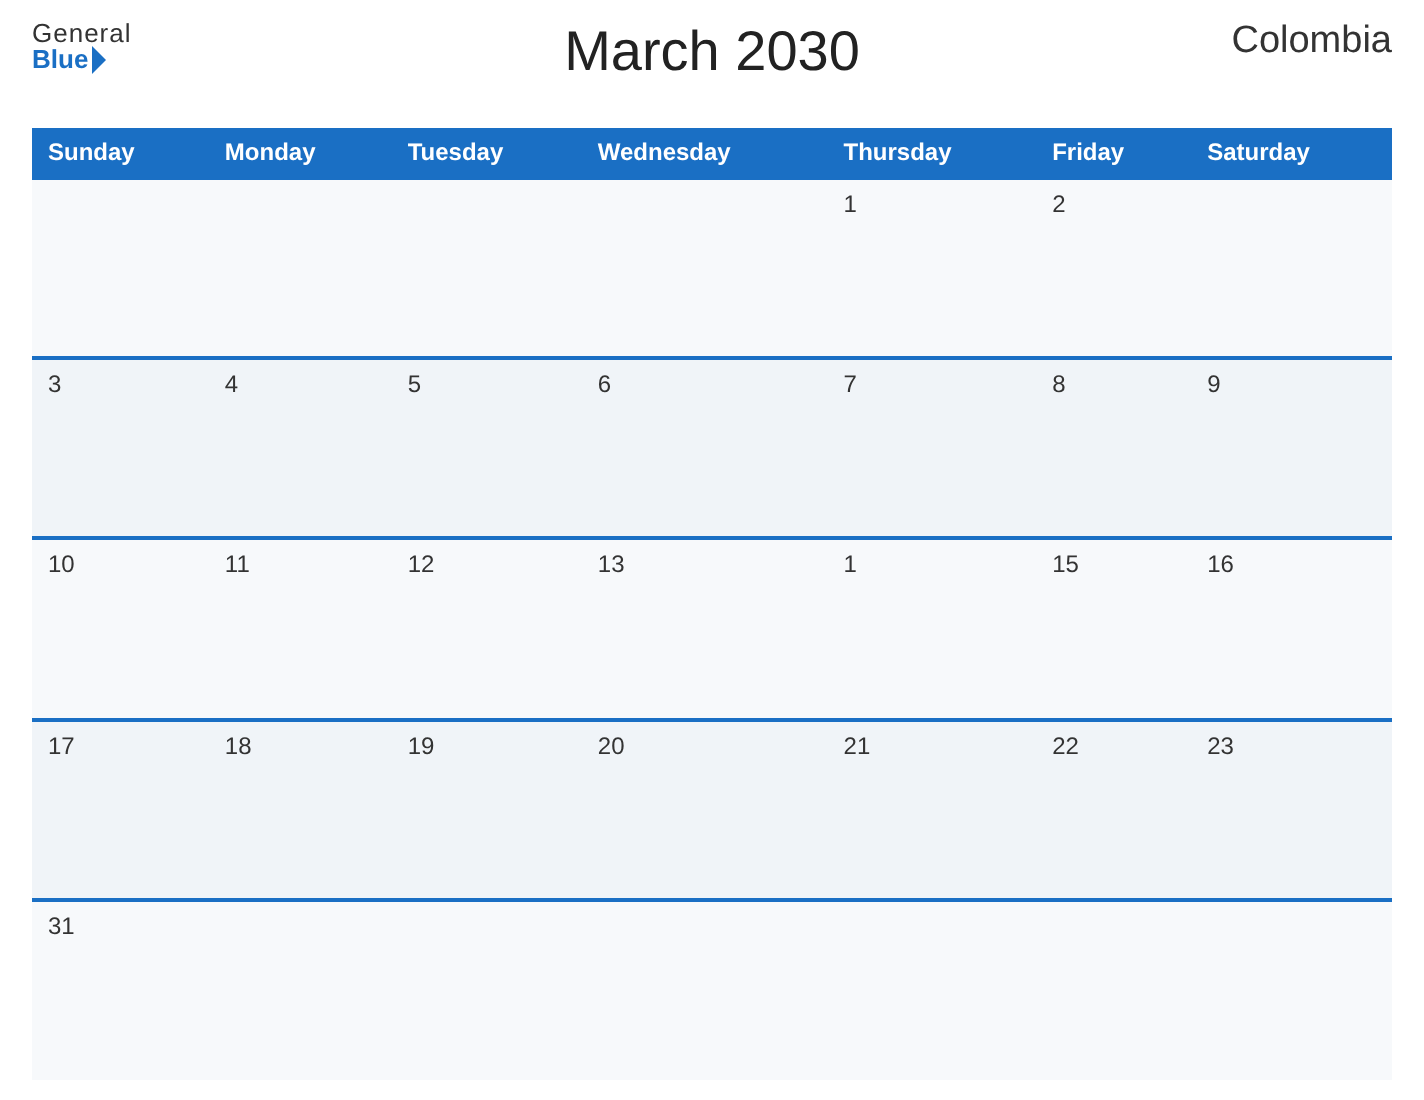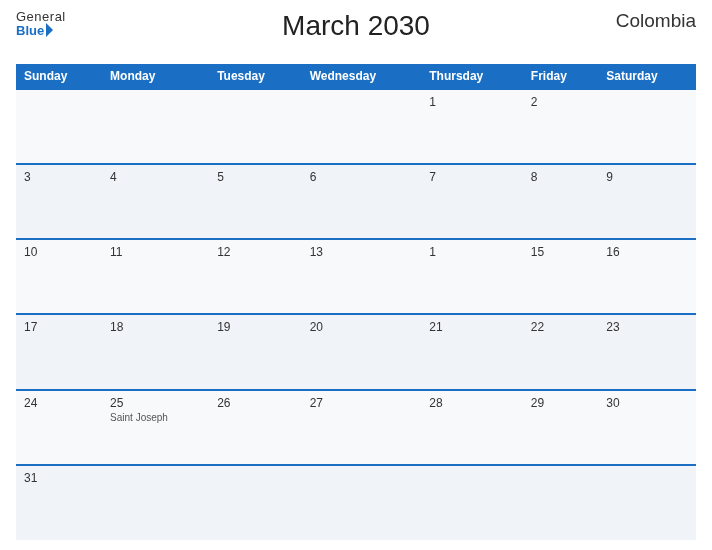--- a/index.html
+++ b/index.html
@@ -35,21 +35,20 @@
       font-size: 13px;
       color: #333;
       font-weight: normal;
       letter-spacing: 0.5px;
     }
     .logo-blue {
       font-size: 13px;
       color: #1a6fc4;
       font-weight: bold;
       display: flex;
-      align-items: center;
     }
     .logo-triangle {
       width: 0;
       height: 0;
       border-left: 7px solid #1a6fc4;
       border-top: 7px solid transparent;
       border-bottom: 7px solid transparent;
       margin-left: 2px;
     }
 
@@ -227,44 +226,20 @@
         </td>
         <td>
           <span class="day-number">22</span>
         </td>
         <td>
           <span class="day-number">23</span>
         </td>
       </tr>
       <tr>
         <td>
-          <span class="day-number">24</span>
-        </td>
-        <td>
-          <span class="day-number">25</span>
-          <span class="event-label">Saint Joseph</span>
-        </td>
-        <td>
-          <span class="day-number">26</span>
-        </td>
-        <td>
-          <span class="day-number">27</span>
-        </td>
-        <td>
-          <span class="day-number">28</span>
-        </td>
-        <td>
-          <span class="day-number">29</span>
-        </td>
-        <td>
-          <span class="day-number">30</span>
-        </td>
-      </tr>
-      <tr>
-        <td>
           <span class="day-number">31</span>
         </td>
         <td class="empty-cell"></td>
         <td class="empty-cell"></td>
         <td class="empty-cell"></td>
         <td class="empty-cell"></td>
         <td class="empty-cell"></td>
         <td class="empty-cell"></td>
       </tr>
     </tbody>

